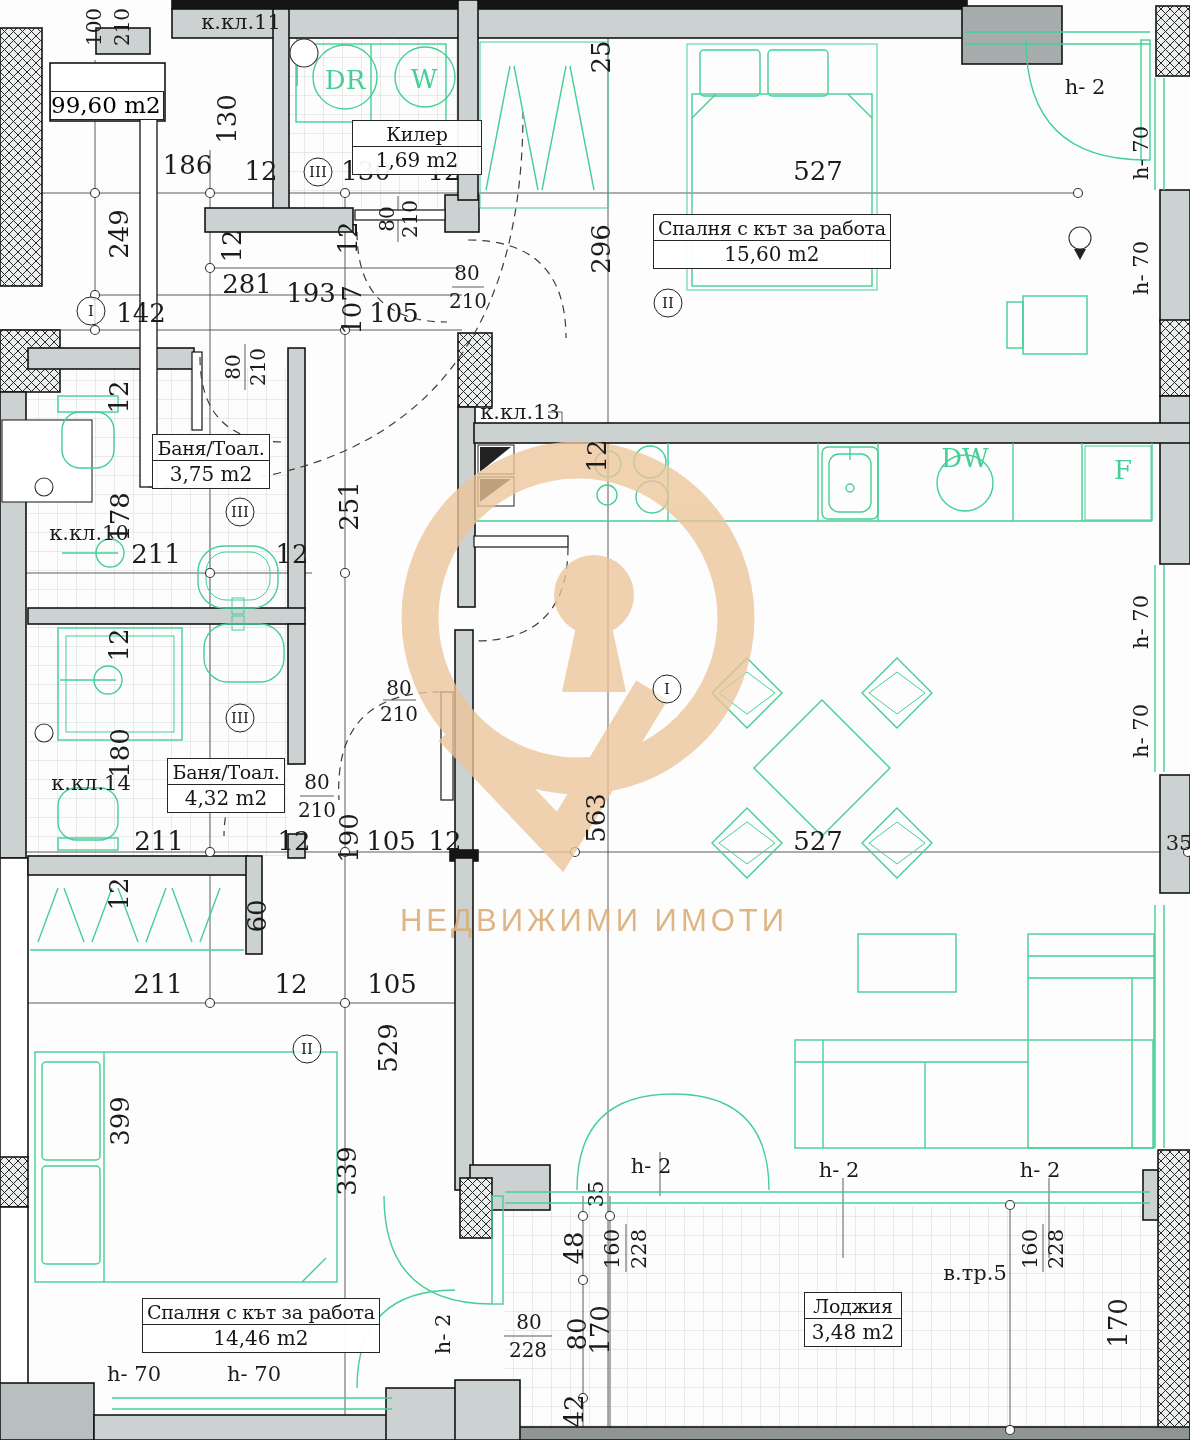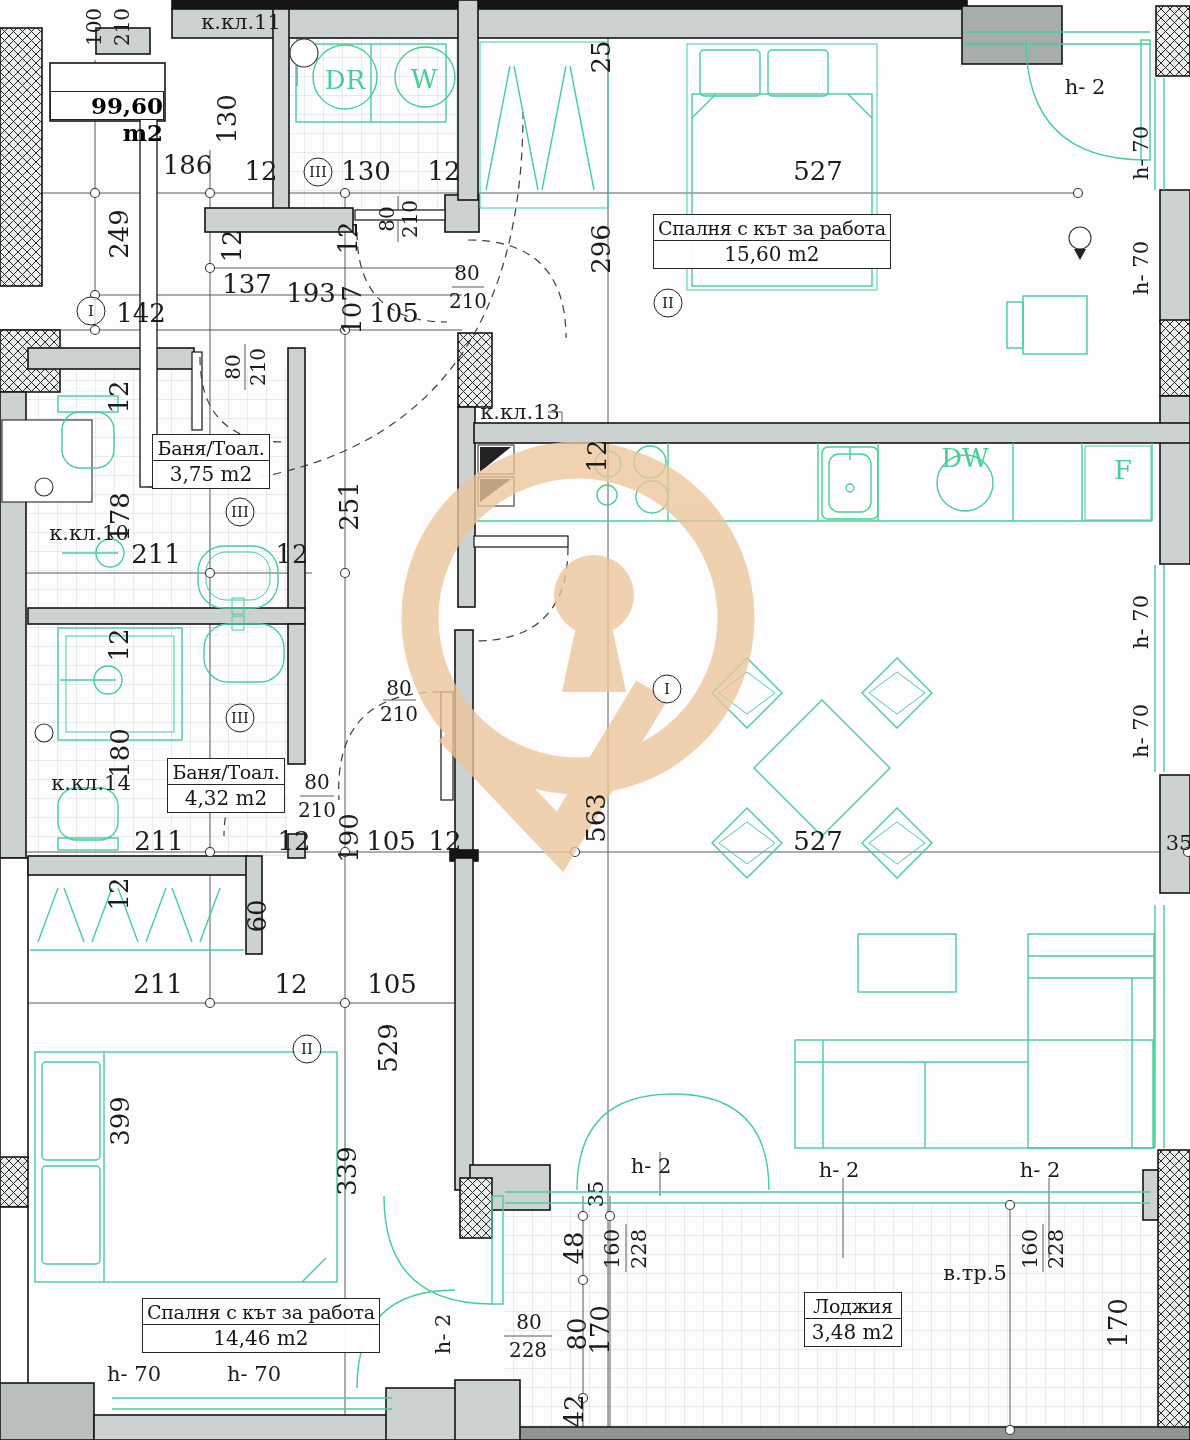--- a/index.html
+++ b/index.html
@@ -15,21 +15,21 @@
   .lab.grn{color:#45cf96;}
   .marker{position:absolute;transform:translate(-50%,-50%);width:27px;height:27px;
           border:1.6px solid #222;border-radius:50%;text-align:center;line-height:26px;
           font-size:15px;color:#1b1b1b;background:rgba(255,255,255,.7);}
   .roombox{position:absolute;border:1.6px solid #262626;background:rgba(255,255,255,.95);
            text-align:center;color:#161616;}
   .roombox .rname{font-size:19px;letter-spacing:-.3px;border-bottom:1.6px solid #262626;
                   padding:2px 4px 1px;white-space:nowrap;}
   .roombox .rarea{font-size:20px;padding:1px 4px 2px;white-space:nowrap;}
   #total-box{position:absolute;left:50px;top:91px;width:112px;height:27px;border:1.7px solid #222;
-             background:#fff;font-size:23px;font-weight:bold;text-align:right;line-height:27px;}
+             background:#fff;font-size:23px;font-weight:normal;text-align:left;line-height:27px;}
   #brand{position:absolute;left:594px;top:921px;transform:translate(-50%,-50%);
          font-family:"Liberation Sans",sans-serif;font-size:31px;letter-spacing:4px;
          color:#dcae79;opacity:.9;white-space:nowrap;}
 </style>
 </head>
 <body>
 
 <div id="plan">
 
 <svg id="drawing" width="1190" height="1440" viewBox="0 0 1190 1440">
@@ -248,38 +248,39 @@
   </g>
 
   <g opacity="0.78">
     <circle cx="578" cy="618" r="158" fill="none" stroke="#ecc49a" stroke-width="37"></circle>
     <path d="M452 728L560 842L652 690" fill="none" stroke="#ecc49a" stroke-width="37"></path>
     <circle cx="594" cy="595" r="40" fill="#ecc49a"></circle>
     <polygon points="577,622 611,622 626,692 562,692" fill="#ecc49a"></polygon>
   </g>
 </svg>
 
+<div id="brand">НЕДВИЖИМИ ИМОТИ</div>
 
 <div id="total-box">99,60 m2</div>
 
 <div id="labels">
       <span class="lab" style="left: 184px; top: 165px; padding-left: 7px;">186</span>
       <span class="lab" style="left: 261px; top: 171px;">12</span>
       <span class="lab" style="left: 366px; top: 171px;">130</span>
       <span class="lab" style="left: 444px; top: 171px;">12</span>
       <span class="lab" style="left: 818px; top: 171px;">527</span>
       <span class="lab rot" style="left: 601px; top: 57px;">25</span>
       <span class="lab rot sm" style="left: 94px; top: 27px;">100</span>
       <span class="lab rot sm" style="left: 122px; top: 27px;">210</span>
       <span class="lab rot" style="left: 227px; top: 119px;">130</span>
       <span class="lab rot" style="left: 119px; top: 234px;">249</span>
       <span class="lab rot" style="left: 232px; top: 246px;">12</span>
       <span class="lab" style="left: 311px; top: 246px; margin-top: 47px;">193</span>
       <span class="lab rot" style="left: 348px; top: 238px;">12</span>
-      <span class="lab" style="left: 247px; top: 284px;">137</span>
+      <span class="lab" style="left: 247px; top: 284px;">281</span>
       <span class="lab rot sm" style="left: 387px; top: 219px;">80</span>
       <span class="lab rot sm" style="left: 410px; top: 219px;">210</span>
       <span class="lab" style="left: 141px; top: 313px;">142</span>
       <span class="lab rot" style="left: 352px; top: 310px;">107</span>
       <span class="lab" style="left: 394px; top: 313px;">105</span>
       <span class="lab sm" style="left: 467px; top: 273px;">80</span>
       <span class="lab sm" style="left: 468px; top: 301px;">210</span>
       <span class="lab rot" style="left: 601px; top: 249px;">296</span>
       <span class="lab md" style="left: 1085px; top: 87px;">h- 2</span>
       <span class="lab rot md" style="left: 1141px; top: 153px;">h- 70</span>
@@ -343,20 +344,24 @@
       <span class="lab md" style="left: 975px; top: 1273px;">в.тр.5</span>
       <span class="lab md" style="left: 134px; top: 1374px;">h- 70</span>
       <span class="lab md" style="left: 254px; top: 1374px;">h- 70</span>
       <span class="marker" style="left: 91px; top: 311px;">I</span>
       <span class="marker" style="left: 318px; top: 172px;">III</span>
       <span class="marker" style="left: 668px; top: 303px;">II</span>
       <span class="marker" style="left: 240px; top: 512px;">III</span>
       <span class="marker" style="left: 667px; top: 689px;">I</span>
       <span class="marker" style="left: 240px; top: 718px;">III</span>
       <span class="marker" style="left: 307px; top: 1049px;">II</span>
+      <div class="roombox" style="left: 352px; top: 120px; min-width: 128px;">
+        <div class="rname">Килер</div>
+        <div class="rarea">1,69 m2</div>
+      </div>
       <div class="roombox" style="left: 653px; top: 214px; min-width: 224px;">
         <div class="rname">Спалня с кът за работа</div>
         <div class="rarea">15,60 m2</div>
       </div>
       <div class="roombox" style="left: 152px; top: 434px; min-width: 116px;">
         <div class="rname">Баня/Тоал.</div>
         <div class="rarea">3,75 m2</div>
       </div>
       <div class="roombox" style="left: 167px; top: 758px; min-width: 116px;">
         <div class="rname">Баня/Тоал.</div>

